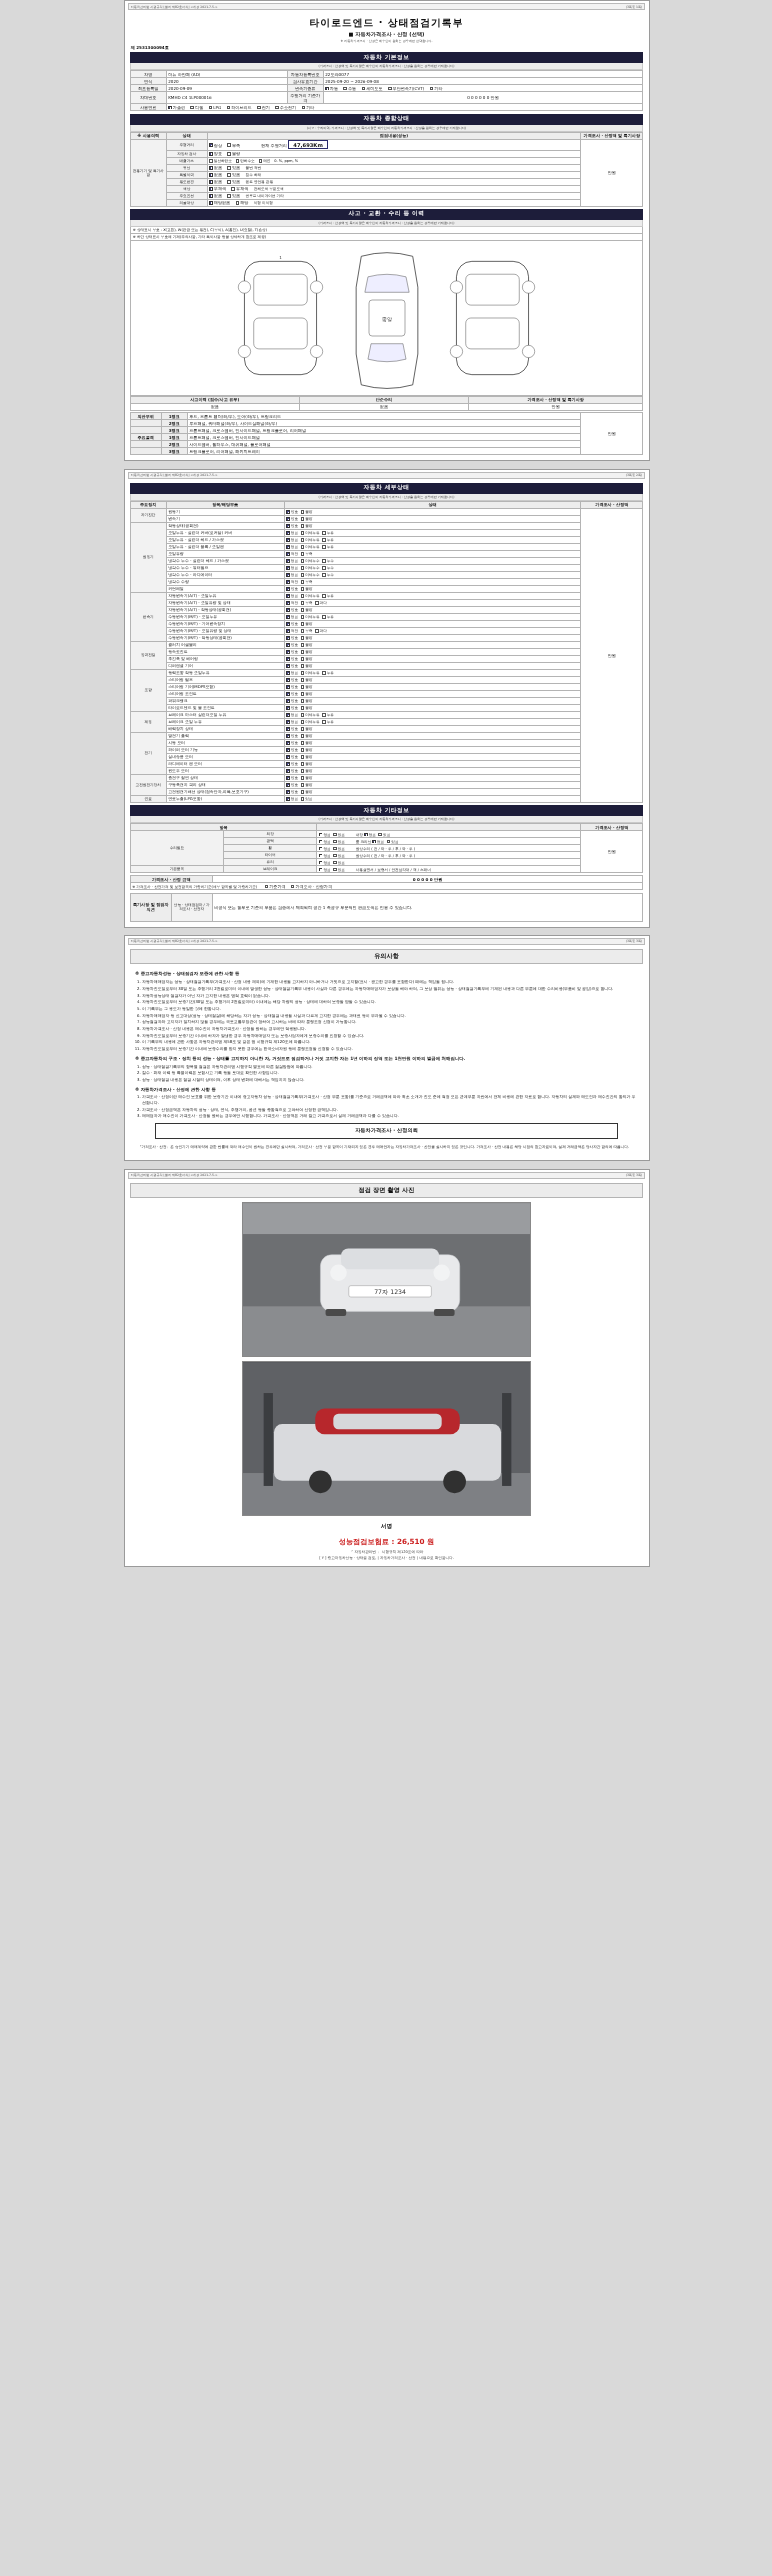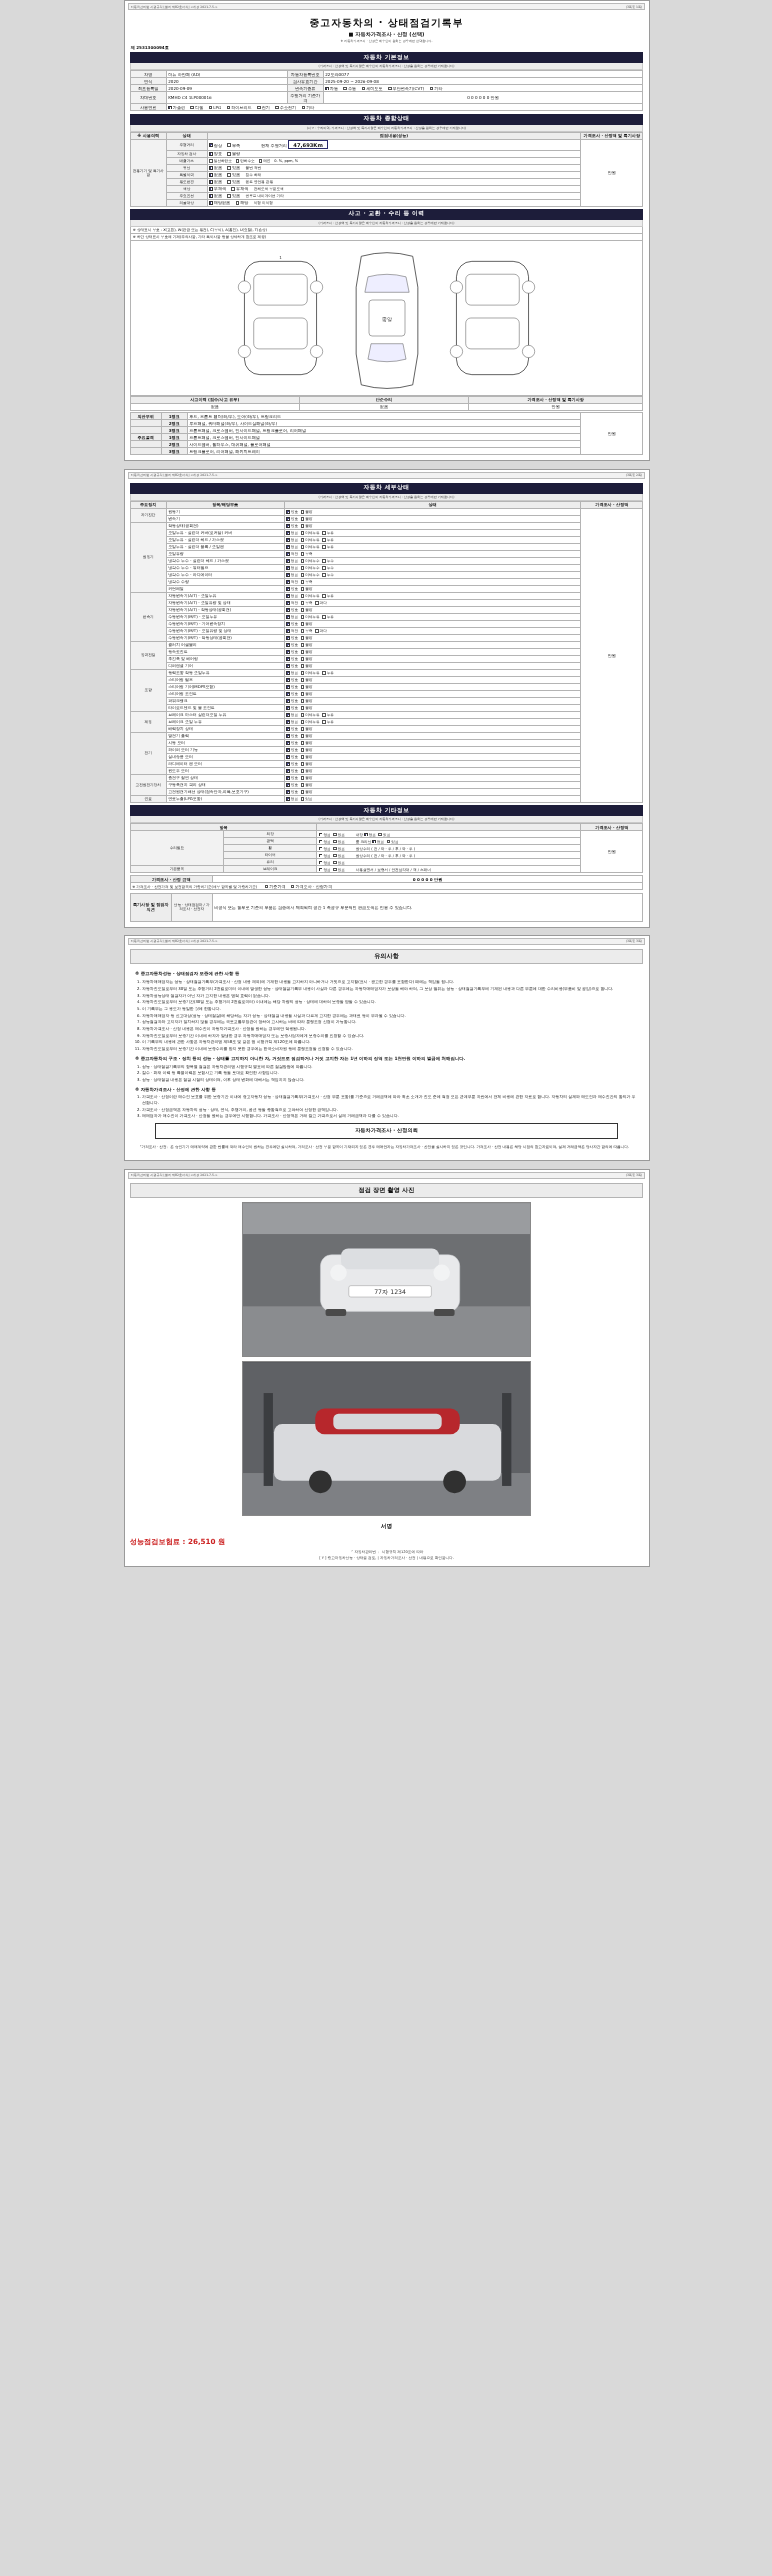--- a/index.html
+++ b/index.html
@@ -85,21 +85,21 @@
   }
   .car-svg { display:block; }
   .legend-row { font-size:3.6px; padding:1px 2.1px; border:0.5px solid #b4b4b4; border-top:none;}
 
   
   .photo {
     width:289px; height:155px; margin:4.1px auto; display:block;
     border:0.5px solid #888; background:#222; position:relative; overflow:hidden;
   }
   .sign-bar { text-align:center; font-weight:bold; font-size:5.7px; padding:3.1px 0; }
-  .price-line { font-size:7.2px; font-weight:bold; color:#cc2222; padding:2.1px 0;}
+  .price-line { text-align:center; font-size:7.2px; font-weight:bold; color:#cc2222; padding:2.1px 0;}
   .footer-note { text-align:center; font-size:3.6px; color:#333; padding:1px 0;}
   .notice-title { text-align:center; font-weight:bold; font-size:6.2px; background:#ececec; border:0.5px solid #b4b4b4; padding:2.1px;}
   .notice-body { font-size:3.9px; line-height:1.45; padding:3.1px 5.2px; }
   .notice-h { font-weight:bold; font-size:4.4px; margin:4.1px 0 1.5px 0;}
   .ol { padding-left:7.2px; margin:1px 0;}
   .ol li { margin-bottom:1px;}
   .callout {
     border:1px solid #333; margin:4.1px 20.6px; padding:3.1px; text-align:center; font-weight:bold; font-size:5.2px;
   }
   .callout-body { font-size:3.6px; font-weight:normal; text-align:left; padding:2.1px 3.1px; line-height:1.4;}
@@ -107,21 +107,21 @@
 </head>
 <body>
 
 <div class="page">
   <div class="microbar">
     <span>자동차관리법 시행규칙 [별지 제82호서식] &lt;개정 2021.7.5.&gt;</span>
     <span>(3쪽중 1쪽)</span>
   </div>
   <div class="page-inner">
 
-    <div class="doc-title">중고자동차의 · 상태점검기록부</div>
+    <div class="doc-title">타이로드엔드 · 상태점검기록부</div>
     <div class="doc-sub">■ 자동차가격조사 · 산정 (선택)</div>
     <div class="doc-sub2">※ 자동차가격조사ㆍ산정은 매수인이 원하는 경우에만 선택합니다.</div>
     <div class="doc-num">제 2531300094호</div>
 
     <div class="sec-bar">자동차 기본정보</div>
     <div class="sec-note">(가격조사 · 산정액 및 특기사항은 매수인이 자동차가격조사 · 산정을 원하는 경우에만 기재합니다)</div>
     <table>
       <tbody>
           <tr>
         <td class="lbl">차명</td>

